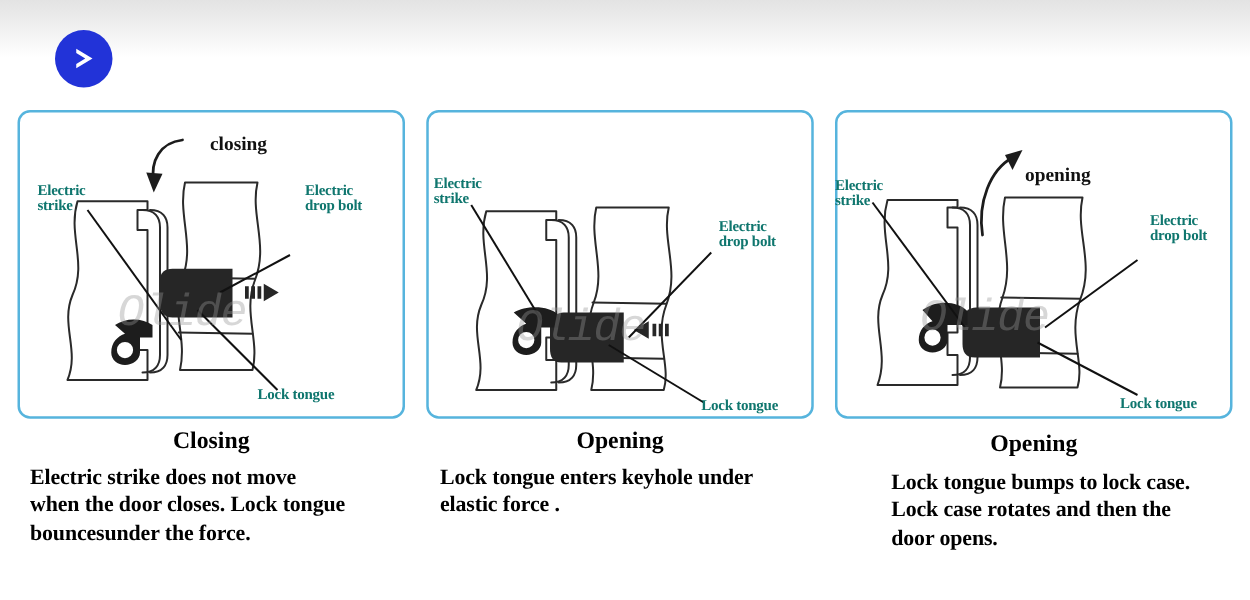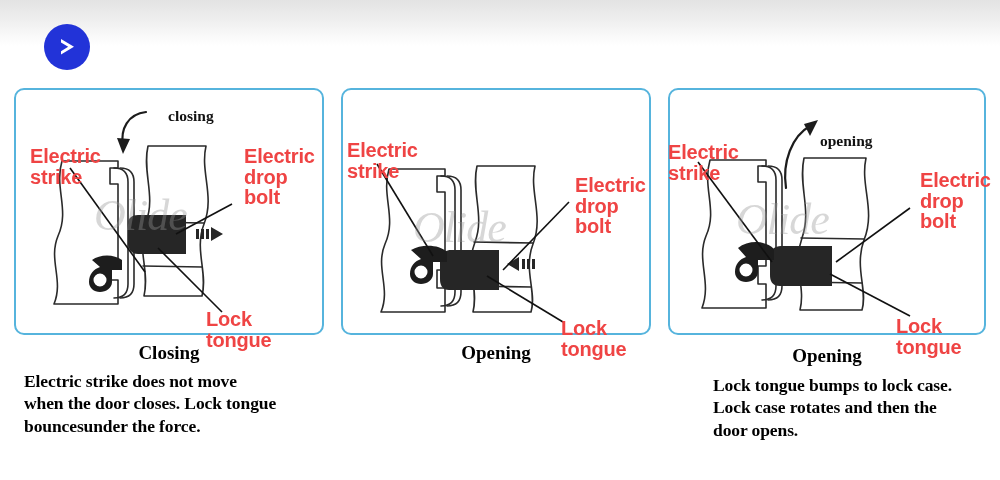--- a/index.html
+++ b/index.html
@@ -74,48 +74,49 @@
   .panel svg.art {
     position: absolute;
     left: -6px;
     top: -6px;
     overflow: visible;
   }
 
   
   .lbl {
     position: absolute;
-    font-family: Liberation Sans, sans-serif;
-    font-weight: bold;
-    font-size: 20px;
+    font-family: Liberation Serif, serif;
+    font-weight: bold;
+    font-size: 12px;
     line-height: 1.03;
-    color: #ef4444;
+    color: #0f766e;
     white-space: pre-line;
     letter-spacing: -0.2px;
   }
   .motion {
     position: absolute;
     font-family: "Liberation Serif", "DejaVu Serif", serif;
     font-weight: bold;
     font-size: 15.5px;
     color: #111;
     white-space: nowrap;
   }
 
   
   .watermark {
     position: absolute;
-    font-family: Liberation Serif, serif;
-    font-size: 44px;
+    font-family: Liberation Mono, monospace;
+    font-size: 36px;
     color: rgba(150,150,150,0.38);
     font-style: italic;
     letter-spacing: -1px;
     pointer-events: none;
     user-select: none;
     font-weight: 400;
+    margin-top: 40px;
   }
 
   
   .caption-title {
     position: absolute;
     font-family: "Liberation Serif", "DejaVu Serif", serif;
     font-weight: bold;
     font-size: 19px;
     color: #000;
     text-align: center;
@@ -288,19 +289,21 @@
       <div class="motion" style="left:150px; top:42px;">opening</div>
     </div>
   </div>
 
   <div class="caption-title" style="left:14px; top:342px; width:310px;">Closing</div>
   <div class="caption-body" style="left:24px; top:370px; width:330px;">Electric strike does not move
 when the door closes. Lock tongue
 bouncesunder the force.</div>
 
   <div class="caption-title" style="left:341px; top:342px; width:310px;">Opening</div>
+  <div class="caption-body" style="left:352px; top:370px; width:330px;">Lock tongue enters keyhole under
+elastic force .</div>
 
   <div class="caption-title" style="left:668px; top:345px; width:318px;">Opening</div>
   <div class="caption-body" style="left:713px; top:374px; width:320px;">Lock tongue bumps to lock case.
 Lock case rotates and then the
 door opens.</div>
 
 </div>
 
 </body></html>

